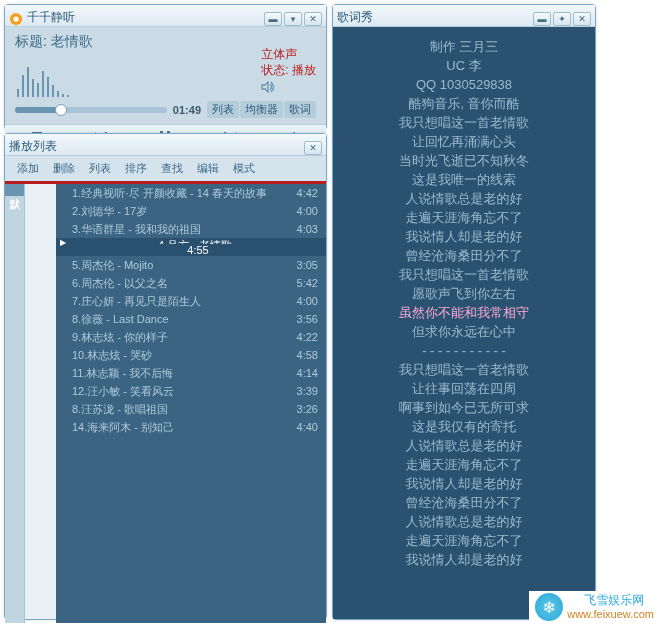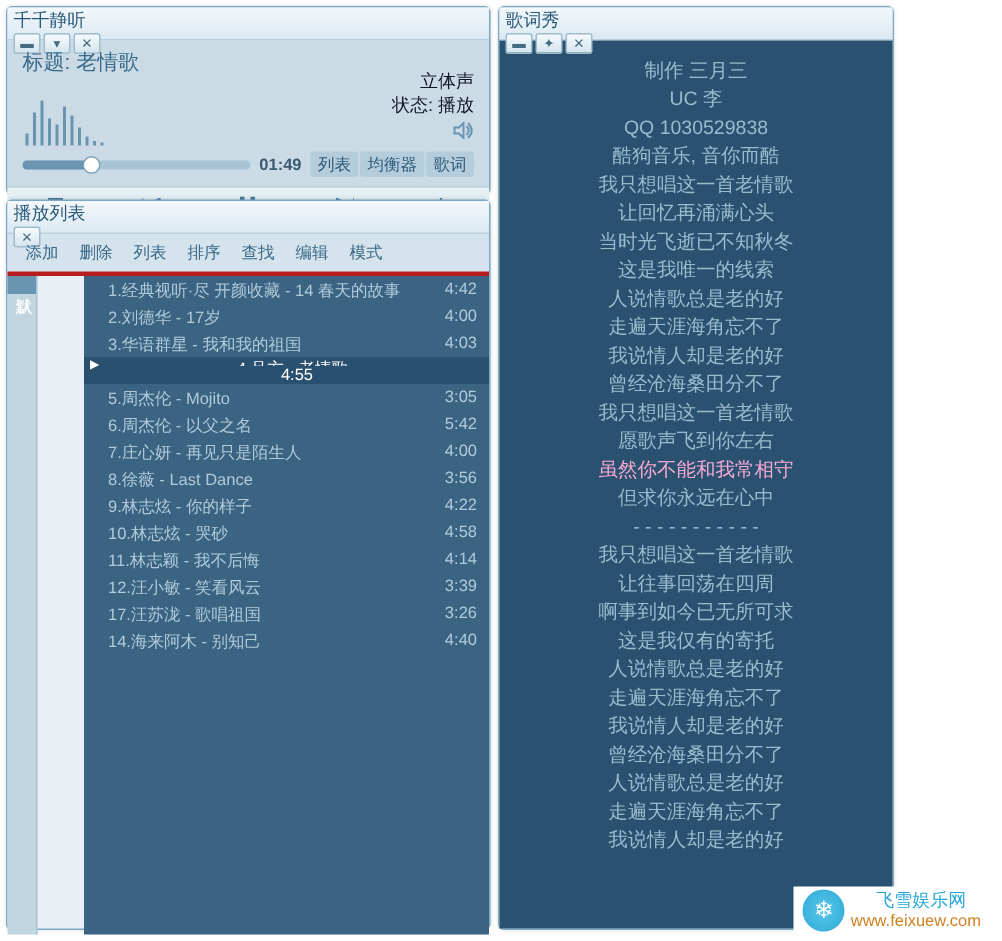--- a/index.html
+++ b/index.html
@@ -1,32 +1,32 @@
 <!DOCTYPE html>
 <html><head>
 <meta charset="utf-8">
 <style>
 * { margin: 0; padding: 0; box-sizing: border-box; font-family: "Microsoft YaHei", sans-serif; }
 body { background: #fff; width: 668px; height: 627px; position: relative; overflow: hidden; }
 
 .window { position: absolute; border: 1px solid #7ba8c4; border-radius: 4px; background: #e8f0f5; box-shadow: 0 0 3px rgba(0,0,0,0.15); }
-.titlebar { height: 22px; display: flex; align-items: flex-start; padding: 0 4px; background: linear-gradient(#f2f8fb, #dce9f2); border-bottom: 1px solid #b8d0de; flex-direction: column; }
+.titlebar { height: 22px; display: flex; align-items: flex-end; padding: 0 4px; background: linear-gradient(#f2f8fb, #dce9f2); border-bottom: 1px solid #b8d0de; }
 .titlebar .icon { width: 14px; height: 14px; margin-right: 4px; }
 .titlebar .title { font-size: 12px; color: #2a5a7a; flex: 1; }
 .win-btns { display: flex; gap: 2px; }
 .win-btn { width: 18px; height: 14px; border: 1px solid #a0bdd0; background: linear-gradient(#f5fafc,#d5e5ee); border-radius: 2px; cursor: pointer; display: flex; align-items: center; justify-content: center; font-size: 9px; color: #456a82; }
 
 
 #player { left: 4px; top: 4px; width: 323px; height: 126px; }
 .player-body { padding: 6px 10px; background: #cadbe6; }
 .song-title { font-size: 14px; color: #3a6a8a; margin-bottom: 2px; }
 .viz-row { display: flex; align-items: flex-end; height: 44px; }
 .viz { flex: 1; height: 38px; display: flex; align-items: flex-end; gap: 3px; padding-left: 2px; }
 .viz-bar { width: 2px; background: #6a95b0; }
-.status-col { text-align: right; color: #0f172a; font-size: 12px; line-height: 16px; }
+.status-col { color: #b91c1c; font-size: 12px; line-height: 16px; }
 .vol-icon { display: inline-block; margin-top: 3px; }
 .progress-row { display: flex; align-items: center; gap: 6px; margin-top: 4px; }
 .slider { flex: 1; height: 6px; background: #a8c4d5; border-radius: 3px; position: relative; }
 .slider-fill { position: absolute; left: 0; top: 0; height: 100%; background: #6a95b0; border-radius: 3px; width: 30%; }
 .slider-thumb { position: absolute; top: 50%; transform: translate(-50%,-50%); width: 12px; height: 12px; border-radius: 50%; background: #fff; border: 1px solid #7aa0ba; left: 30%; }
 .time { font-size: 11px; color: #3a5a70; font-weight: bold; }
 .rtabs { display: flex; gap: 1px; font-size: 11px; }
 .rtab { padding: 1px 5px; background: #b5cddb; color: #2a5a7a; cursor: pointer; border-radius: 2px; }
 .ctrl-row { display: flex; justify-content: space-around; align-items: center; border-top: 1px solid #b8d0de; height: 24px; background: linear-gradient(#e8f2f7,#d8e6ee); }
 .ctrl-btn { width: 26px; height: 16px; cursor: pointer; color: #4a7a9a; display: flex; align-items: center; justify-content: center; }
@@ -203,21 +203,21 @@
         </div>
         <div class="track">
           <span class="name">11.林志颖 - 我不后悔</span>
           <span class="dur">4:14</span>
         </div>
         <div class="track">
           <span class="name">12.汪小敏 - 笑看风云</span>
           <span class="dur">3:39</span>
         </div>
         <div class="track">
-          <span class="name">17.汪苏泷 - 歌唱祖国</span>
+          <span class="name">8.汪苏泷 - 歌唱祖国</span>
           <span class="dur">3:26</span>
         </div>
         <div class="track">
           <span class="name">14.海来阿木 - 别知己</span>
           <span class="dur">4:40</span>
         </div>
       </div>
   </div>
 </div>
 

